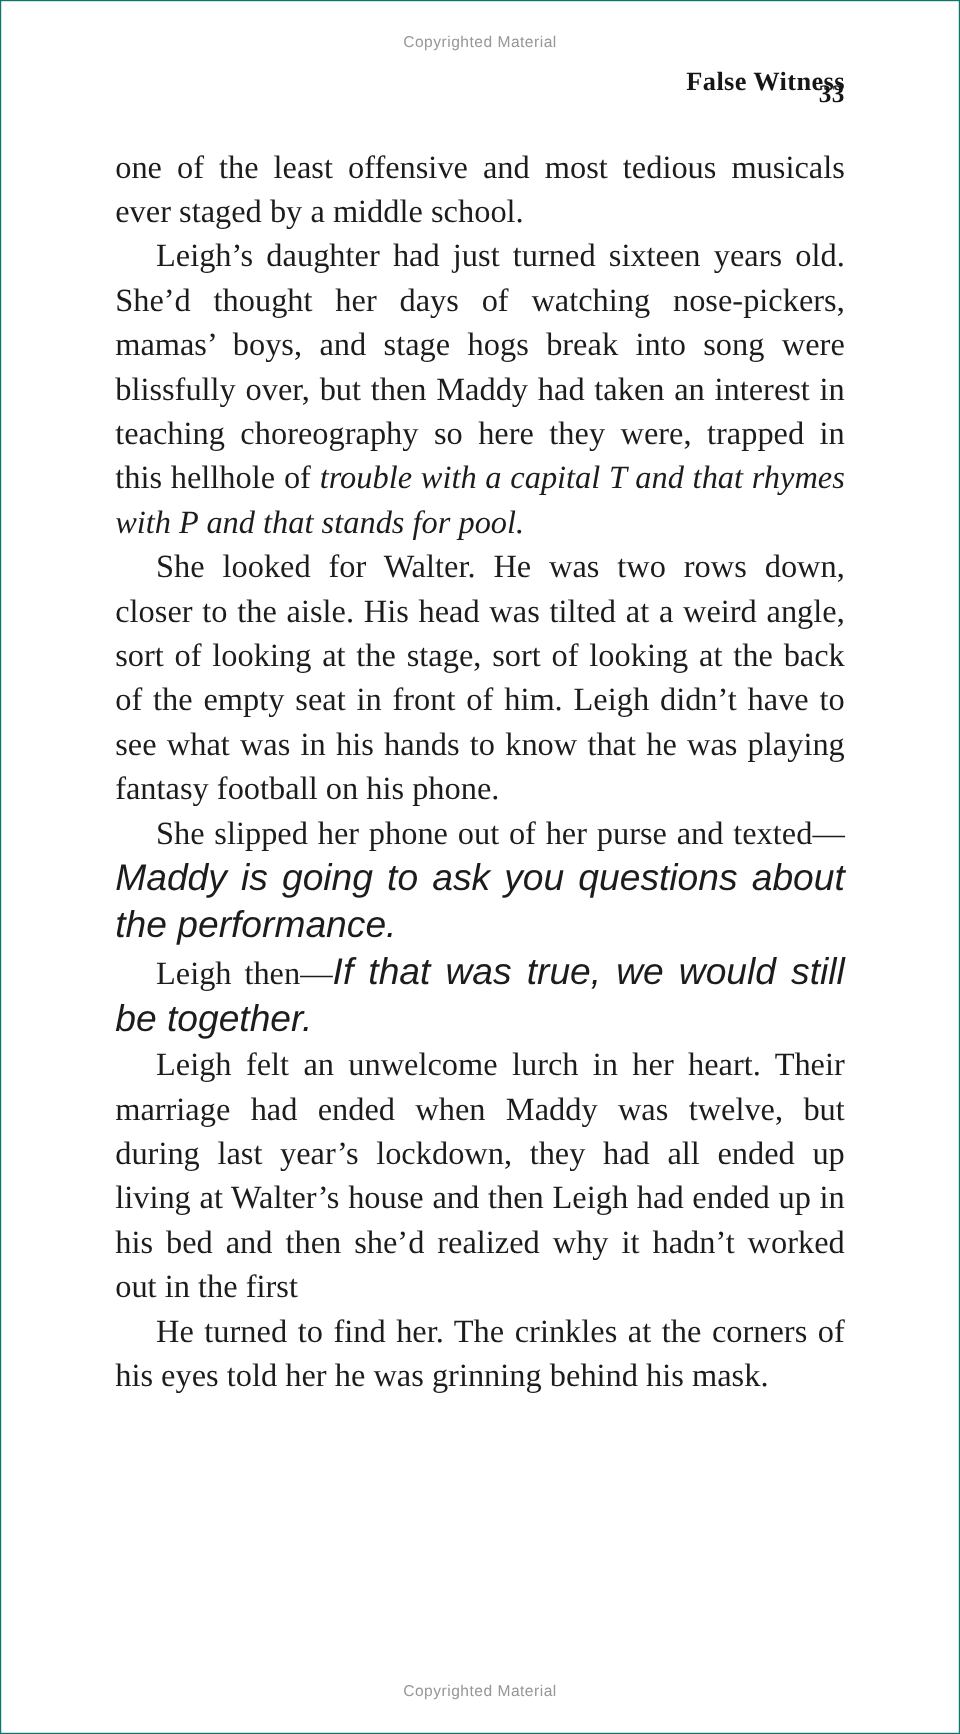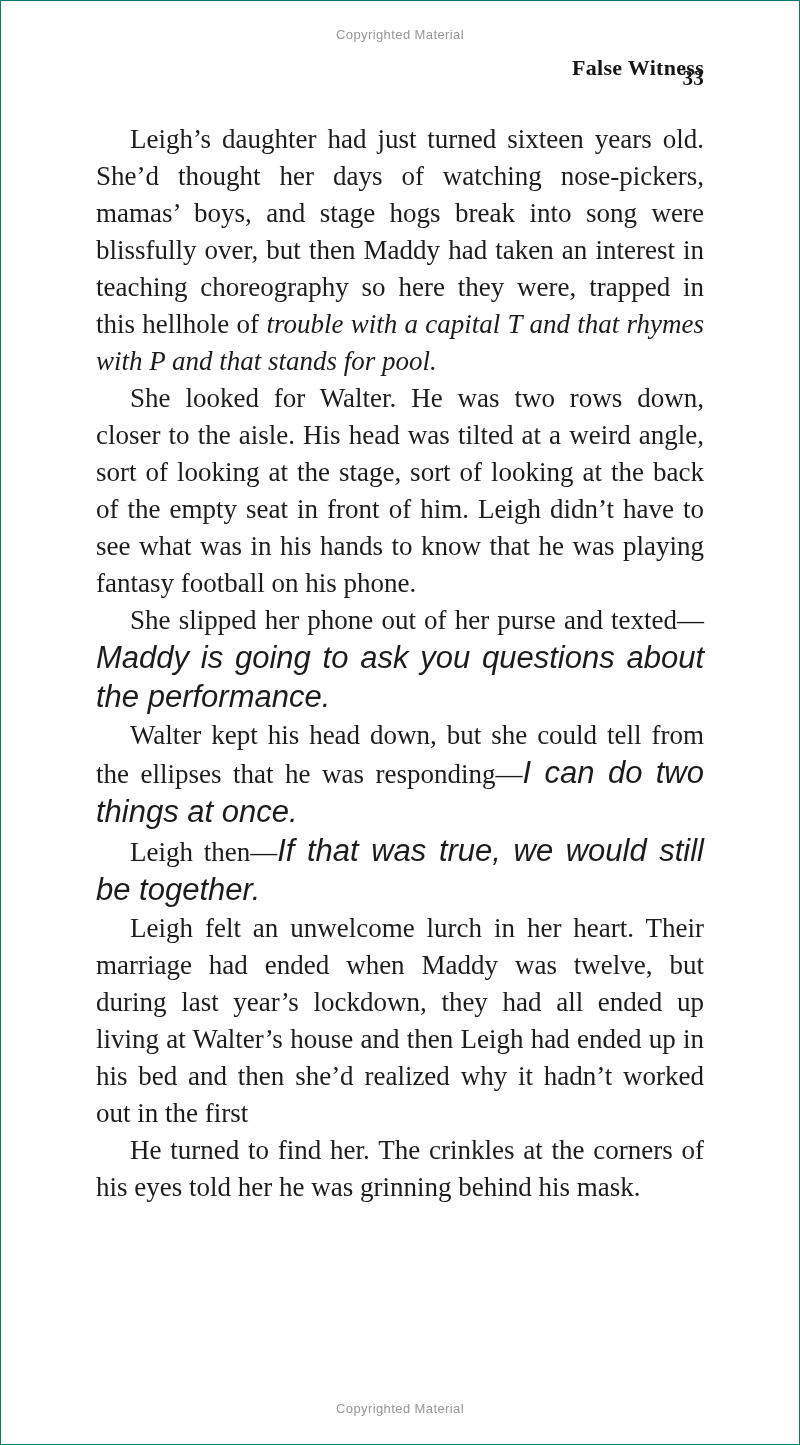--- a/index.html
+++ b/index.html
@@ -74,23 +74,23 @@
 
 <div class="page">
   <div class="notice top">Copyrighted Material</div>
 
   <div class="running-header">
     <span class="book-title">False Witness</span>
     <span class="page-number">33</span>
   </div>
 
   <div class="body-text">
+      <p class="para"><span class="run-roman">one of the least offensive and most tedious musicals ever staged by a middle school.</span></p>
       <p class="para indent"><span class="run-roman">Leigh’s daughter had just turned sixteen years old. She’d thought her days of watching nose-pickers, mamas’ boys, and stage hogs break into song were blissfully over, but then Maddy had taken an interest in teaching choreography so here they were, trapped in this hellhole of </span><span class="run-italic-serif">trouble with a capital T and that rhymes with P and that stands for pool.</span></p>
       <p class="para indent"><span class="run-roman">She looked for Walter. He was two rows down, closer to the aisle. His head was tilted at a weird angle, sort of looking at the stage, sort of looking at the back of the empty seat in front of him. Leigh didn’t have to see what was in his hands to know that he was playing fantasy football on his phone.</span></p>
       <p class="para indent"><span class="run-roman">She slipped her phone out of her purse and texted—</span><span class="run-italic-sans">Maddy is going to ask you questions about the performance.</span></p>
-      <p class="para indent"><span class="run-roman">Walter kept his head down, but she could tell from the ellipses that he was responding—</span><span class="run-italic-sans">I can do two things at once.</span></p>
       <p class="para indent"><span class="run-roman">Leigh then—</span><span class="run-italic-sans">If that was true, we would still be together.</span></p>
       <p class="para indent"><span class="run-roman">Leigh felt an unwelcome lurch in her heart. Their marriage had ended when Maddy was twelve, but during last year’s lockdown, they had all ended up living at Walter’s house and then Leigh had ended up in his bed and then she’d realized why it hadn’t worked out in the first</span></p>
       <p class="para indent"><span class="run-roman">He turned to find her. The crinkles at the corners of his eyes told her he was grinning behind his mask.</span></p>
     </div>
 
   <div class="notice bottom">Copyrighted Material</div>
 </div>
 
 </body></html>

